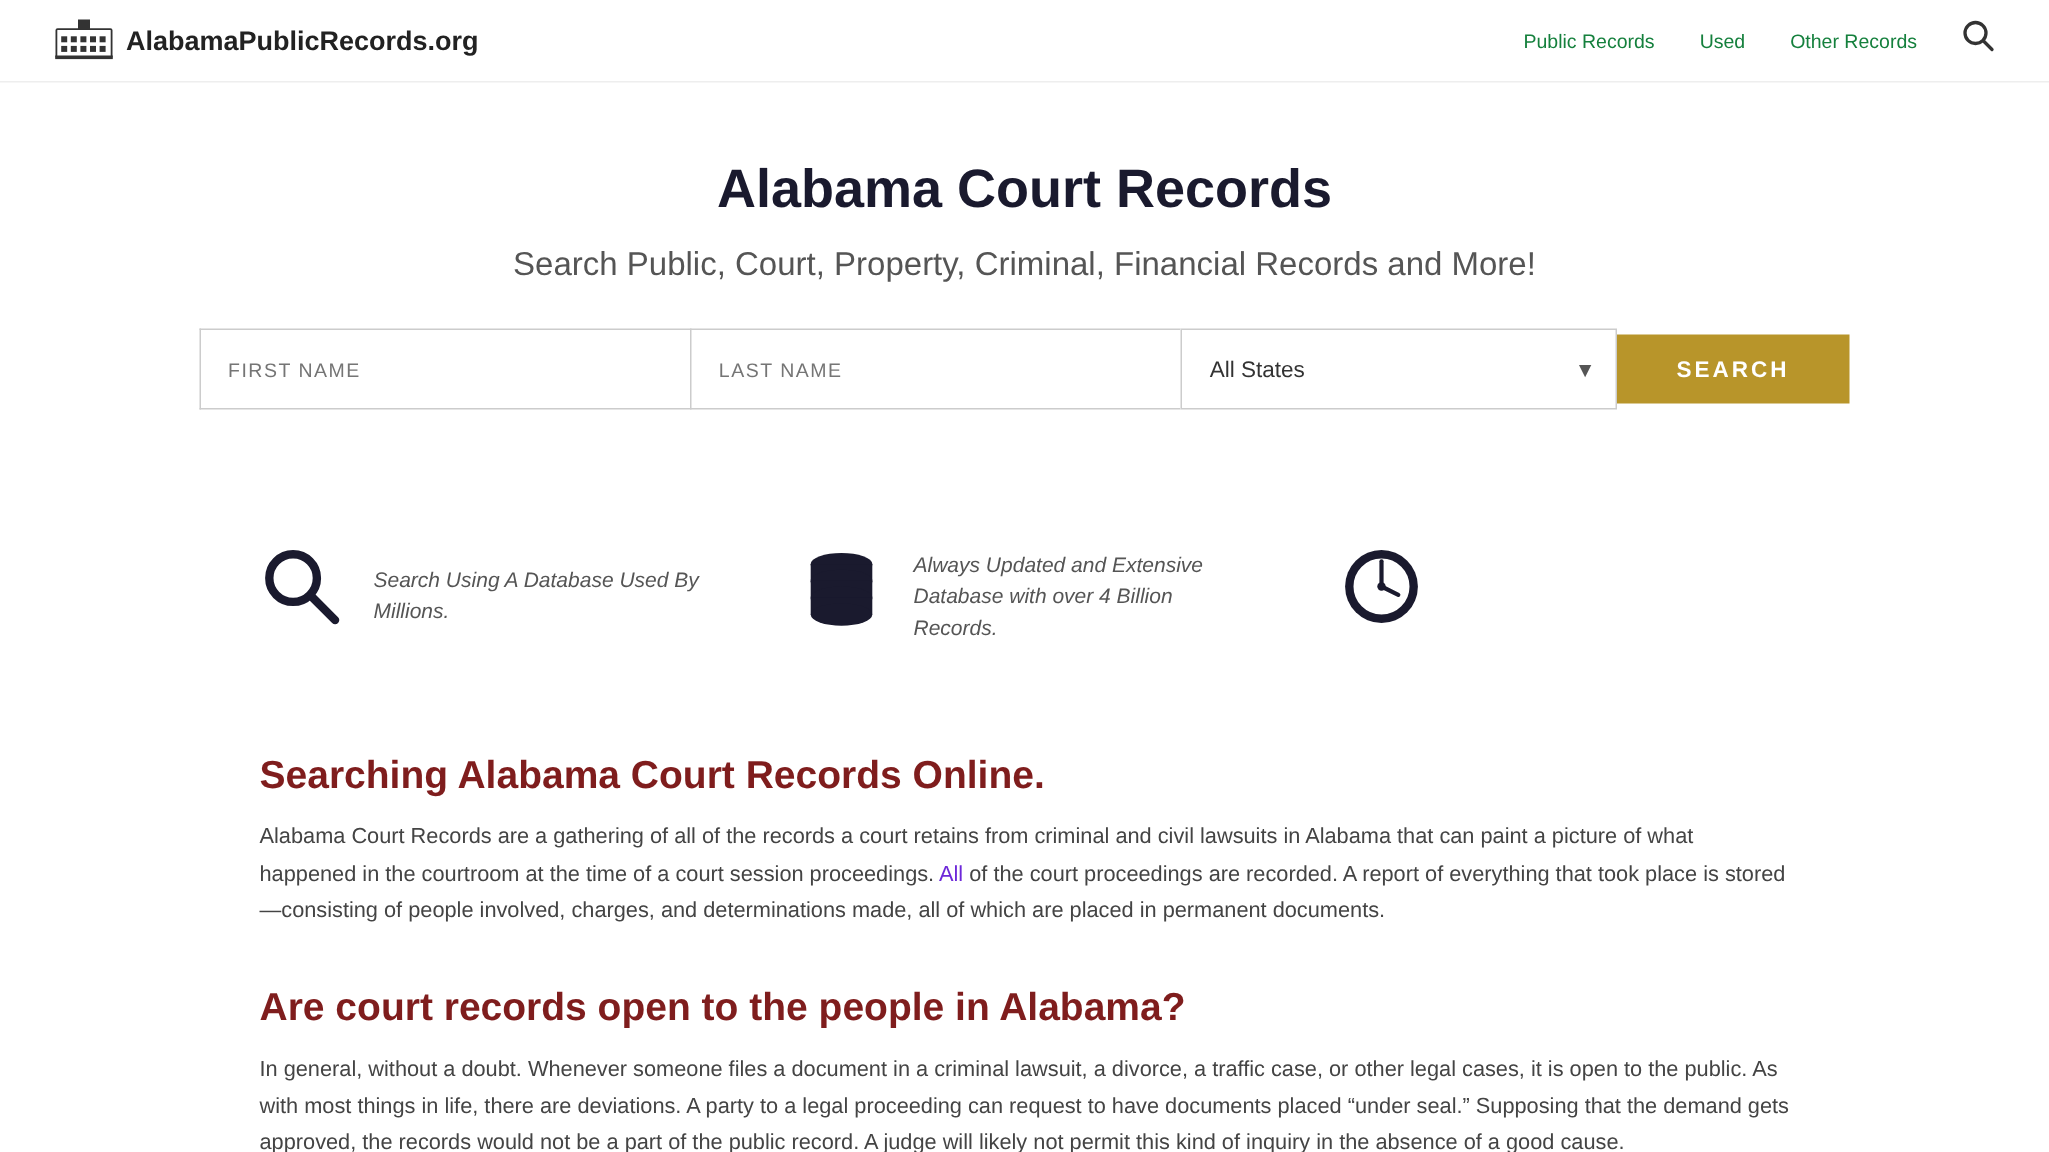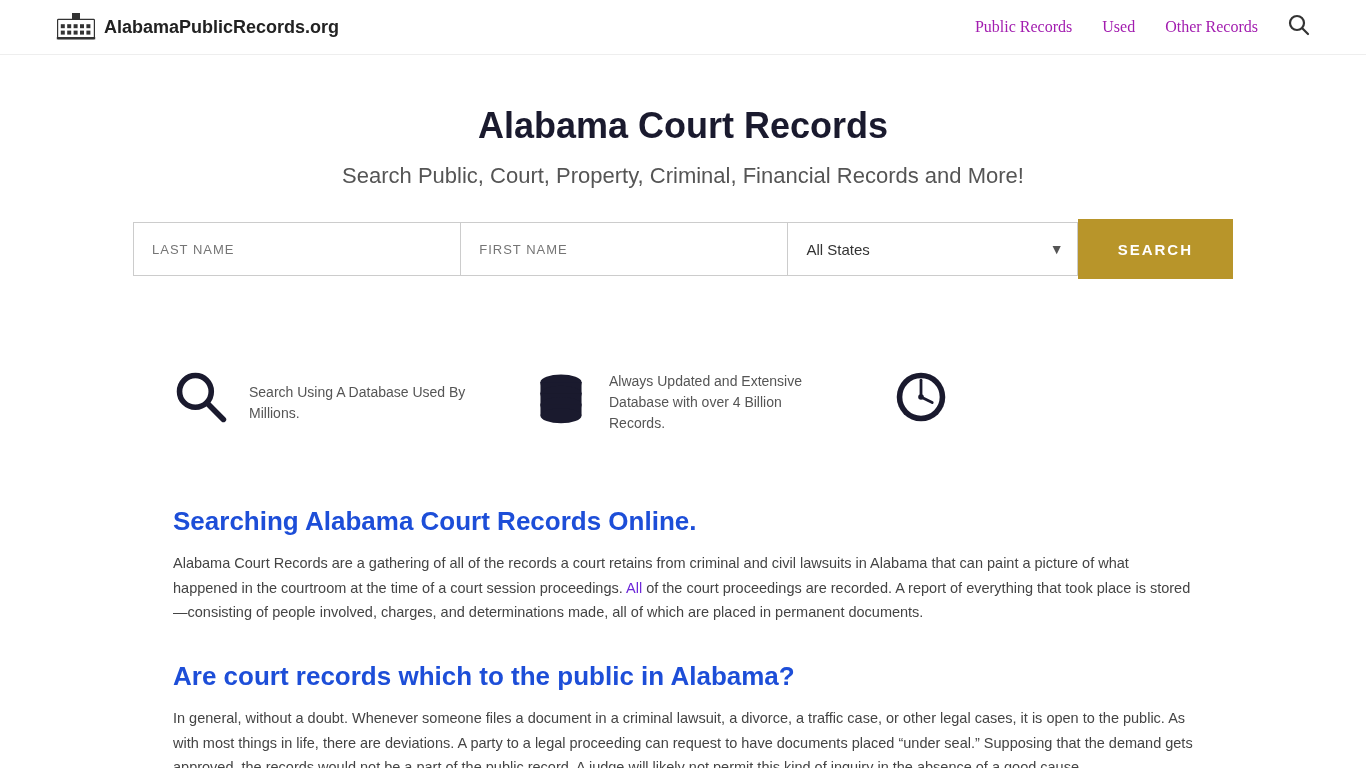--- a/index.html
+++ b/index.html
@@ -14,21 +14,21 @@
       color: #333;
       width: 1366px;
       min-height: 768px;
     }
 
     
     .navbar {
       display: flex;
       align-items: center;
       justify-content: space-between;
-      padding: 12px 56px;
+      padding: 12px 36px;
       border-bottom: 1px solid #eee;
       background: #fff;
     }
 
     .navbar-logo {
       display: flex;
       align-items: center;
       gap: 8px;
       text-decoration: none;
       color: #222;
@@ -46,23 +46,22 @@
     }
 
     .navbar-links {
       display: flex;
       align-items: center;
       gap: 30px;
     }
 
     .navbar-links a {
       text-decoration: none;
-      color: #a21caf;
-      font-size: 16px;
-      font-family: Liberation Serif, serif;
+      color: #15803d;
+      font-size: 13px;
     }
 
     .search-icon-nav {
       font-size: 20px;
       color: #333;
       cursor: pointer;
     }
 
     
     .hero {
@@ -136,21 +135,21 @@
       position: absolute;
       right: 14px;
       top: 50%;
       transform: translateY(-50%);
       pointer-events: none;
       font-size: 14px;
       color: #555;
     }
 
     .search-btn {
-      height: 60px;
+      height: 46px;
       padding: 0 40px;
       background: #b8952a;
       color: #fff;
       font-size: 15px;
       font-weight: bold;
       letter-spacing: 2px;
       border: none;
       cursor: pointer;
       text-transform: uppercase;
       white-space: nowrap;
@@ -158,20 +157,21 @@
 
     
     .features {
       display: flex;
       justify-content: center;
       align-items: flex-end;
       gap: 60px;
       max-width: 1100px;
       margin: 0 auto 50px;
       padding: 20px 40px;
+      font-style: italic;
     }
 
     .feature-item {
       display: flex;
       align-items: center;
       gap: 20px;
       flex: 1;
     }
 
     .feature-icon {
@@ -199,21 +199,21 @@
       padding: 0 40px 40px;
     }
 
     .content-section {
       margin-bottom: 36px;
     }
 
     .section-heading {
       font-size: 26px;
       font-weight: bold;
-      color: #1d4ed8;
+      color: #7f1d1d;
       margin-bottom: 14px;
     }
 
     .section-text {
       font-size: 14.5px;
       color: #444;
       line-height: 1.7;
     }
 
     .section-text .highlight {
@@ -254,22 +254,22 @@
       </svg>
     </span>
   </div>
 </nav>
 
 <div class="hero">
   <h1 class="hero-title">Alabama Court Records</h1>
   <p class="hero-subtitle">Search Public, Court, Property, Criminal, Financial Records and More!</p>
 
   <div class="search-bar">
+    <input type="text" placeholder="FIRST NAME" style="">
     <input type="text" placeholder="LAST NAME" style="">
-    <input type="text" placeholder="FIRST NAME" style="">
     <div class="state-select-wrapper">
       <select id="state-select"><option value="All States">All States</option><option value="Alabama">Alabama</option><option value="Alaska">Alaska</option><option value="Arizona">Arizona</option><option value="Arkansas">Arkansas</option><option value="California">California</option><option value="Colorado">Colorado</option><option value="Connecticut">Connecticut</option><option value="Delaware">Delaware</option><option value="Florida">Florida</option><option value="Georgia">Georgia</option><option value="Hawaii">Hawaii</option><option value="Idaho">Idaho</option><option value="Illinois">Illinois</option><option value="Indiana">Indiana</option><option value="Iowa">Iowa</option><option value="Kansas">Kansas</option><option value="Kentucky">Kentucky</option><option value="Louisiana">Louisiana</option><option value="Maine">Maine</option><option value="Maryland">Maryland</option><option value="Massachusetts">Massachusetts</option><option value="Michigan">Michigan</option><option value="Minnesota">Minnesota</option><option value="Mississippi">Mississippi</option><option value="Missouri">Missouri</option><option value="Montana">Montana</option><option value="Nebraska">Nebraska</option><option value="Nevada">Nevada</option><option value="New Hampshire">New Hampshire</option><option value="New Jersey">New Jersey</option><option value="New Mexico">New Mexico</option><option value="New York">New York</option><option value="North Carolina">North Carolina</option><option value="North Dakota">North Dakota</option><option value="Ohio">Ohio</option><option value="Oklahoma">Oklahoma</option><option value="Oregon">Oregon</option><option value="Pennsylvania">Pennsylvania</option><option value="Rhode Island">Rhode Island</option><option value="South Carolina">South Carolina</option><option value="South Dakota">South Dakota</option><option value="Tennessee">Tennessee</option><option value="Texas">Texas</option><option value="Utah">Utah</option><option value="Vermont">Vermont</option><option value="Virginia">Virginia</option><option value="Washington">Washington</option><option value="West Virginia">West Virginia</option><option value="Wisconsin">Wisconsin</option><option value="Wyoming">Wyoming</option></select>
       <span class="dropdown-arrow">▼</span>
     </div>
     <button class="search-btn">SEARCH</button>
   </div>
 </div>
 
 <div class="features">
 
@@ -319,17 +319,17 @@
 <div class="content">
 
   <div class="content-section">
     <h2 class="section-heading">Searching Alabama Court Records Online.</h2>
     <p class="section-text">
       Alabama Court Records are a gathering of all of the records a court retains from criminal and civil lawsuits in Alabama that can paint a picture of what happened in the courtroom at the time of a court session proceedings. <span class="highlight">All</span> of the court proceedings are recorded. A report of everything that took place is stored—consisting of people involved, charges, and determinations made, all of which are placed in permanent documents.
     </p>
   </div>
 
   <div class="content-section">
-    <h2 class="section-heading">Are court records which to the public in Alabama?</h2>
+    <h2 class="section-heading">Are court records open to the people in Alabama?</h2>
     <p class="section-text">In general, without a doubt. Whenever someone files a document in a criminal lawsuit, a divorce, a traffic case, or other legal cases, it is open to the public. As with most things in life, there are deviations. A party to a legal proceeding can request to have documents placed “under seal.” Supposing that the demand gets approved, the records would not be a part of the public record. A judge will likely not permit this kind of inquiry in the absence of a good cause.</p>
   </div>
 
 </div>
 
 </body></html>

